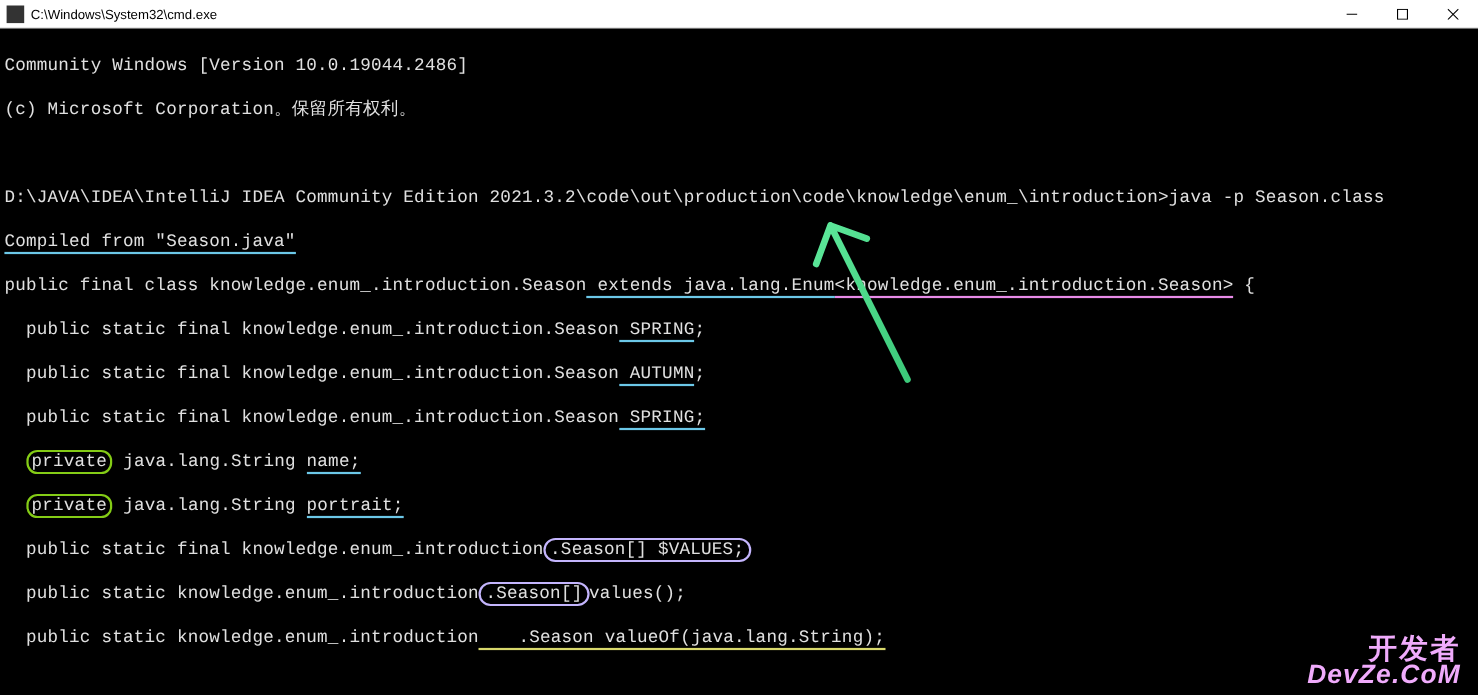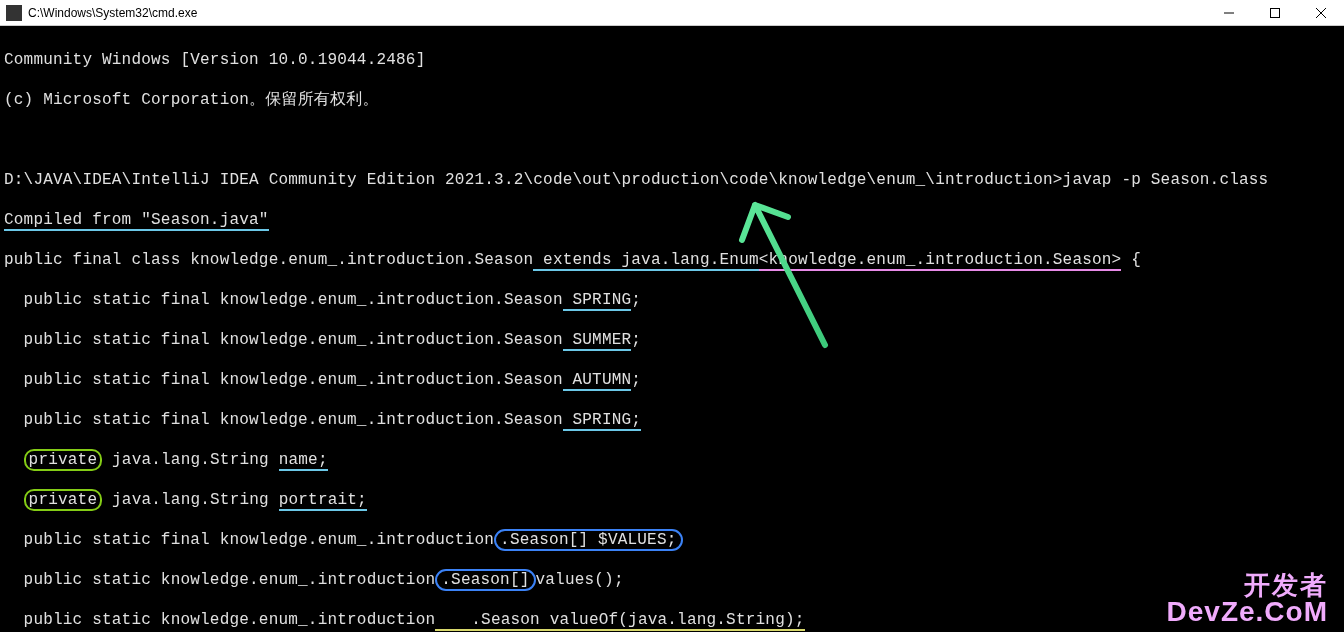--- a/index.html
+++ b/index.html
@@ -9,25 +9,25 @@
 .titlebar-title { font-size:12px; font-family:'Segoe UI',Tahoma,sans-serif; color:#000; flex:1; }
 .window-controls { display:flex; height:100%; }
 .win-btn { width:46px; height:26px; display:flex; align-items:center; justify-content:center; font-family:'Segoe UI',sans-serif; }
 .win-btn svg { width:10px; height:10px; }
 .terminal { background:#000; color:#e0e0e0; font-size:16px; line-height:20px; padding:4px; white-space:pre; letter-spacing:0.2px; position:relative; }
 .terminal-line { display:block; min-height:20px; }
 .ul-cyan { border-bottom:2px solid #6cc8e8; padding-bottom:0px; }
 .ul-pink { border-bottom:2px solid #e88be8; }
 .ul-yellow { border-bottom:2px solid #d8d86c;padding-left:36px; }
 .circle-cyan { border:2px solid #84cc16; border-radius:10px; padding:0 3px; }
-.circle-yellow { border:2px solid #3b82f6; border-radius:14px; padding:0 4px; }
+.circle-yellow { border:2px solid #c4b5fd; border-radius:14px; padding:0 4px; }
 .annotation-arrow { position:absolute; pointer-events:none; }
 .watermark { position:absolute; bottom:6px; right:16px; font-family:Arial,sans-serif; color:#f0abfc; font-weight:bold; text-align:right; line-height:1; }
 .watermark .l1 { font-size:26px; letter-spacing:2px; }
-.watermark .l2 { font-size:28px; letter-spacing:1px; }
+.watermark .l2 { font-size:24px; letter-spacing:1px;font-style:italic; }
 </style>
 </head>
 <body>
 
 <div class="titlebar">
   <span class="titlebar-icon"></span>
   <span class="titlebar-title">C:\Windows\System32\cmd.exe</span>
   <div class="window-controls">
     <div class="win-btn">
         <svg viewBox="0 0 10 10">
@@ -45,25 +45,24 @@
           <line x1="10" y1="0" x2="0" y2="10" stroke="#000" stroke-width="1"></line>
         </svg>
       </div>
   </div>
 </div>
 
 <div class="terminal">
 <span class="terminal-line">Community Windows [Version 10.0.19044.2486]</span>
 <span class="terminal-line"><span>(c) Microsoft Corporation</span><span>。保留所有权利。</span></span>
 <span class="terminal-line"></span>
-<span class="terminal-line"><span>D:\JAVA\IDEA\IntelliJ IDEA Community Edition 2021.3.2\code\out\production\code\knowledge\enum_\introduction&gt;</span><span>javap -p Season.class</span></span>
+<span class="terminal-line"><span>D:\JAVA\IDEA\IntelliJ IDEA Community Edition 2021.3.2\code\out\production\code\knowledge\enum_\introduction&gt;</span><span>java -p Season.class</span></span>
 <span class="terminal-line"><span class="ul-cyan">Compiled from "Season.java"</span></span>
 <span class="terminal-line"><span>public final class knowledge.enum_.introduction.Season</span><span class="ul-cyan"> extends java.lang.Enum</span><span class="ul-pink">&lt;knowledge.enum_.introduction.Season&gt;</span><span> {</span></span>
 <span class="terminal-line"><span>  public static final knowledge.enum_.introduction.Season</span><span class="ul-cyan"> SPRING</span><span>;</span></span>
-<span class="terminal-line"><span>  public static final knowledge.enum_.introduction.Season</span><span class="ul-cyan"> SUMMER</span><span>;</span></span>
 <span class="terminal-line"><span>  public static final knowledge.enum_.introduction.Season</span><span class="ul-cyan"> AUTUMN</span><span>;</span></span>
 <span class="terminal-line"><span>  public static final knowledge.enum_.introduction.Season</span><span class="ul-cyan"> SPRING;</span></span>
 <span class="terminal-line"><span>  </span><span class="circle-cyan">private</span><span> java.lang.String </span><span class="ul-cyan">name;</span></span>
 <span class="terminal-line"><span>  </span><span class="circle-cyan">private</span><span> java.lang.String </span><span class="ul-cyan">portrait;</span></span>
 <span class="terminal-line"><span>  public static final knowledge.enum_.introduction</span><span class="circle-yellow">.Season[] $VALUES;</span></span>
 <span class="terminal-line"><span>  public static knowledge.enum_.introduction</span><span class="circle-yellow">.Season[]</span><span>values();</span></span>
 <span class="terminal-line"><span>  public static knowledge.enum_.introduction</span><span class="ul-yellow">.Season valueOf(java.lang.String);</span></span>
 
 
 

